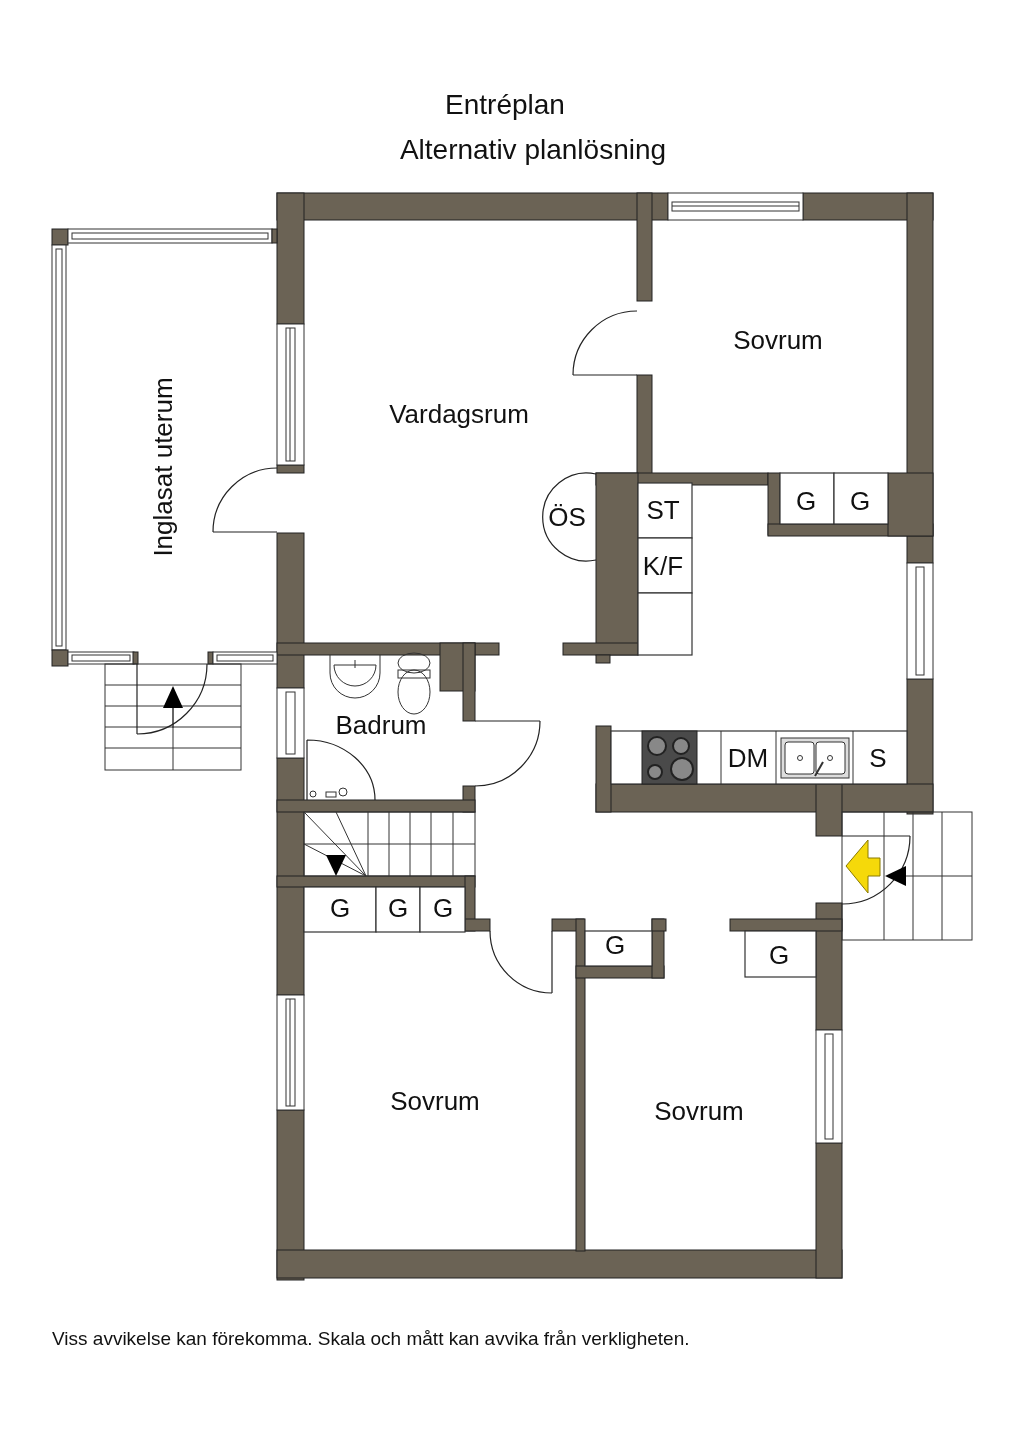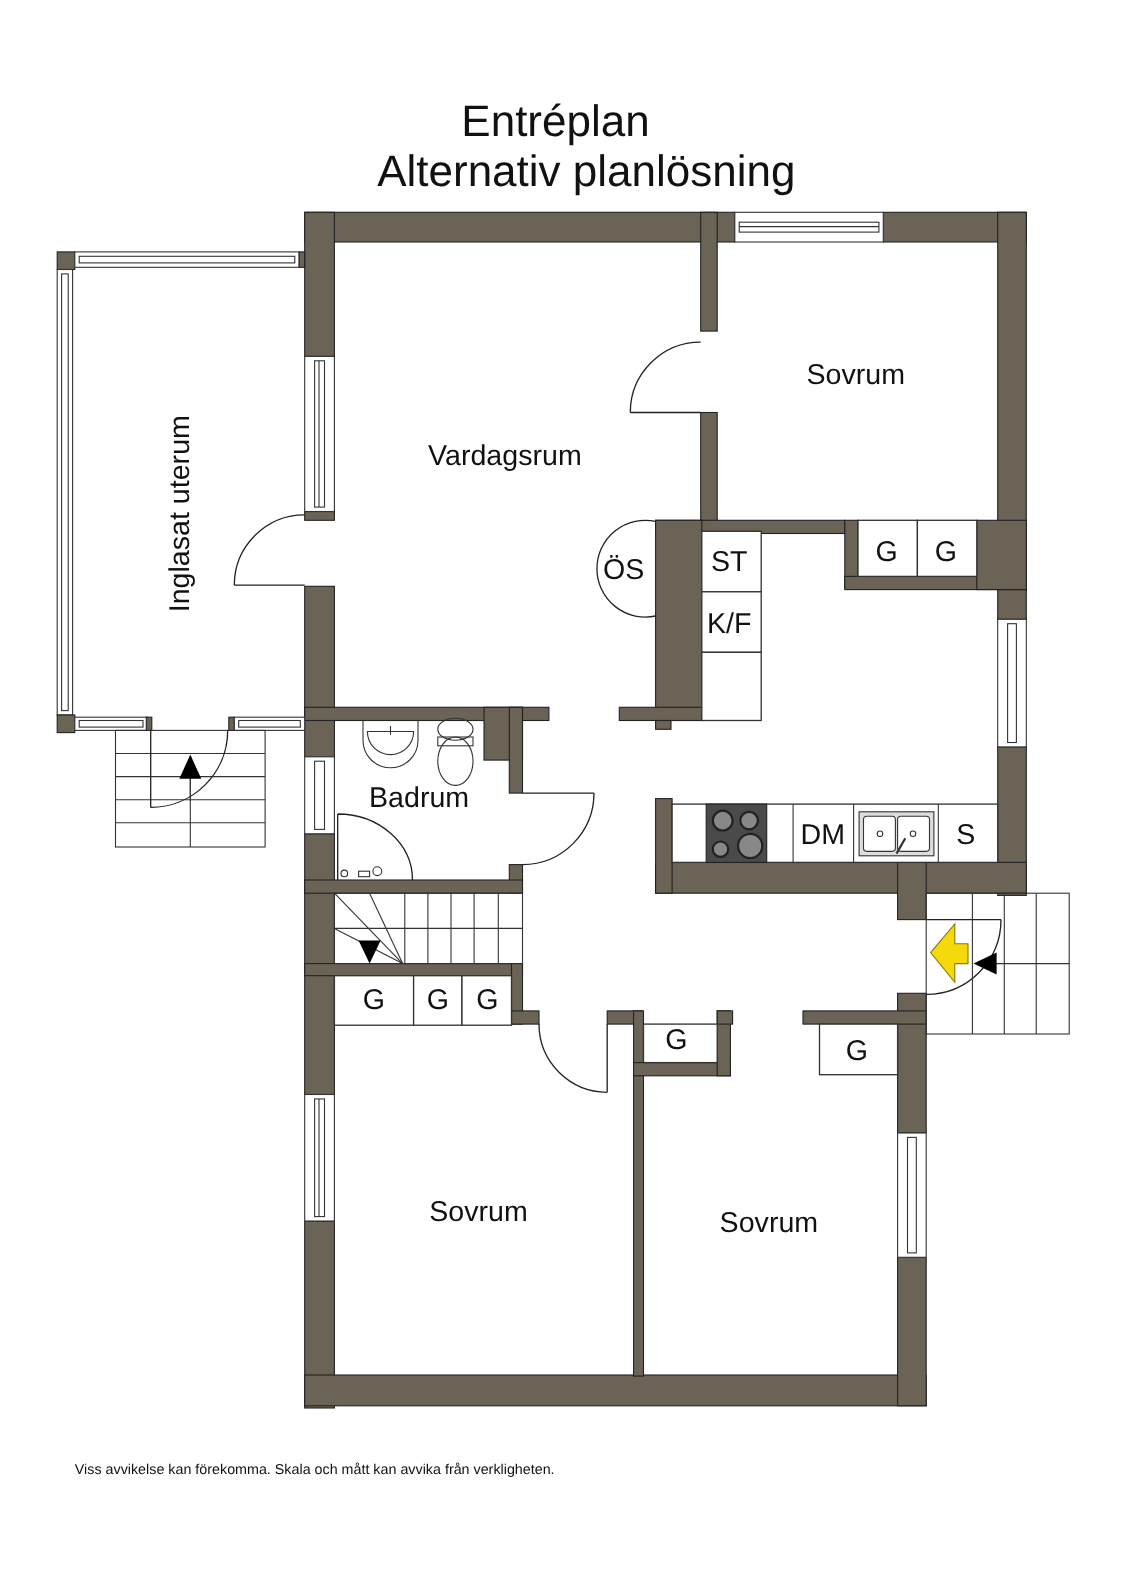--- a/index.html
+++ b/index.html
@@ -1,31 +1,31 @@
 <!DOCTYPE html>
 <html><head>
 <meta charset="utf-8">
 <style>
   html, body { margin: 0; padding: 0; background: #ffffff; }
   body { width: 1024px; height: 1449px; position: relative; overflow: hidden;
          font-family: "Liberation Sans", "DejaVu Sans", sans-serif; }
   .title { position: absolute; left: 0; width: 1010px; text-align: center;
-           color: #111; font-size: 40px; line-height: 1; }
+           color: #111; font-size: 28px; line-height: 1; }
   #title-1 { top: 91px; }
   #title-2 { top: 136px; padding-left: 28px; }
   #plan { position: absolute; left: 0; top: 0; }
   .wall { fill: #6b6355; stroke: #222; stroke-width: 1; }
   .line { fill: none; stroke: #222; stroke-width: 1.2; }
   .thin { fill: none; stroke: #333; stroke-width: 1; }
   .win { fill: #fff; stroke: #333; stroke-width: 1; }
   .box { fill: #fff; stroke: #333; stroke-width: 1.2; }
   .lbl { font-family: "Liberation Sans", "DejaVu Sans", sans-serif; fill: #111; }
   .room { font-size: 26px; }
   .fix { font-size: 26px; }
-  .footnote { position: absolute; left: 68px; top: 1328px; font-size: 13px; color: #111; }
+  .footnote { position: absolute; left: 52px; top: 1328px; font-size: 19px; color: #111; }
 </style>
 </head>
 <body>
 
 <div class="title" id="title-1">Entréplan</div>
 <div class="title" id="title-2">Alternativ planlösning</div>
 
 <svg id="plan" width="1024" height="1449" viewBox="0 0 1024 1449">
 
   <g>

